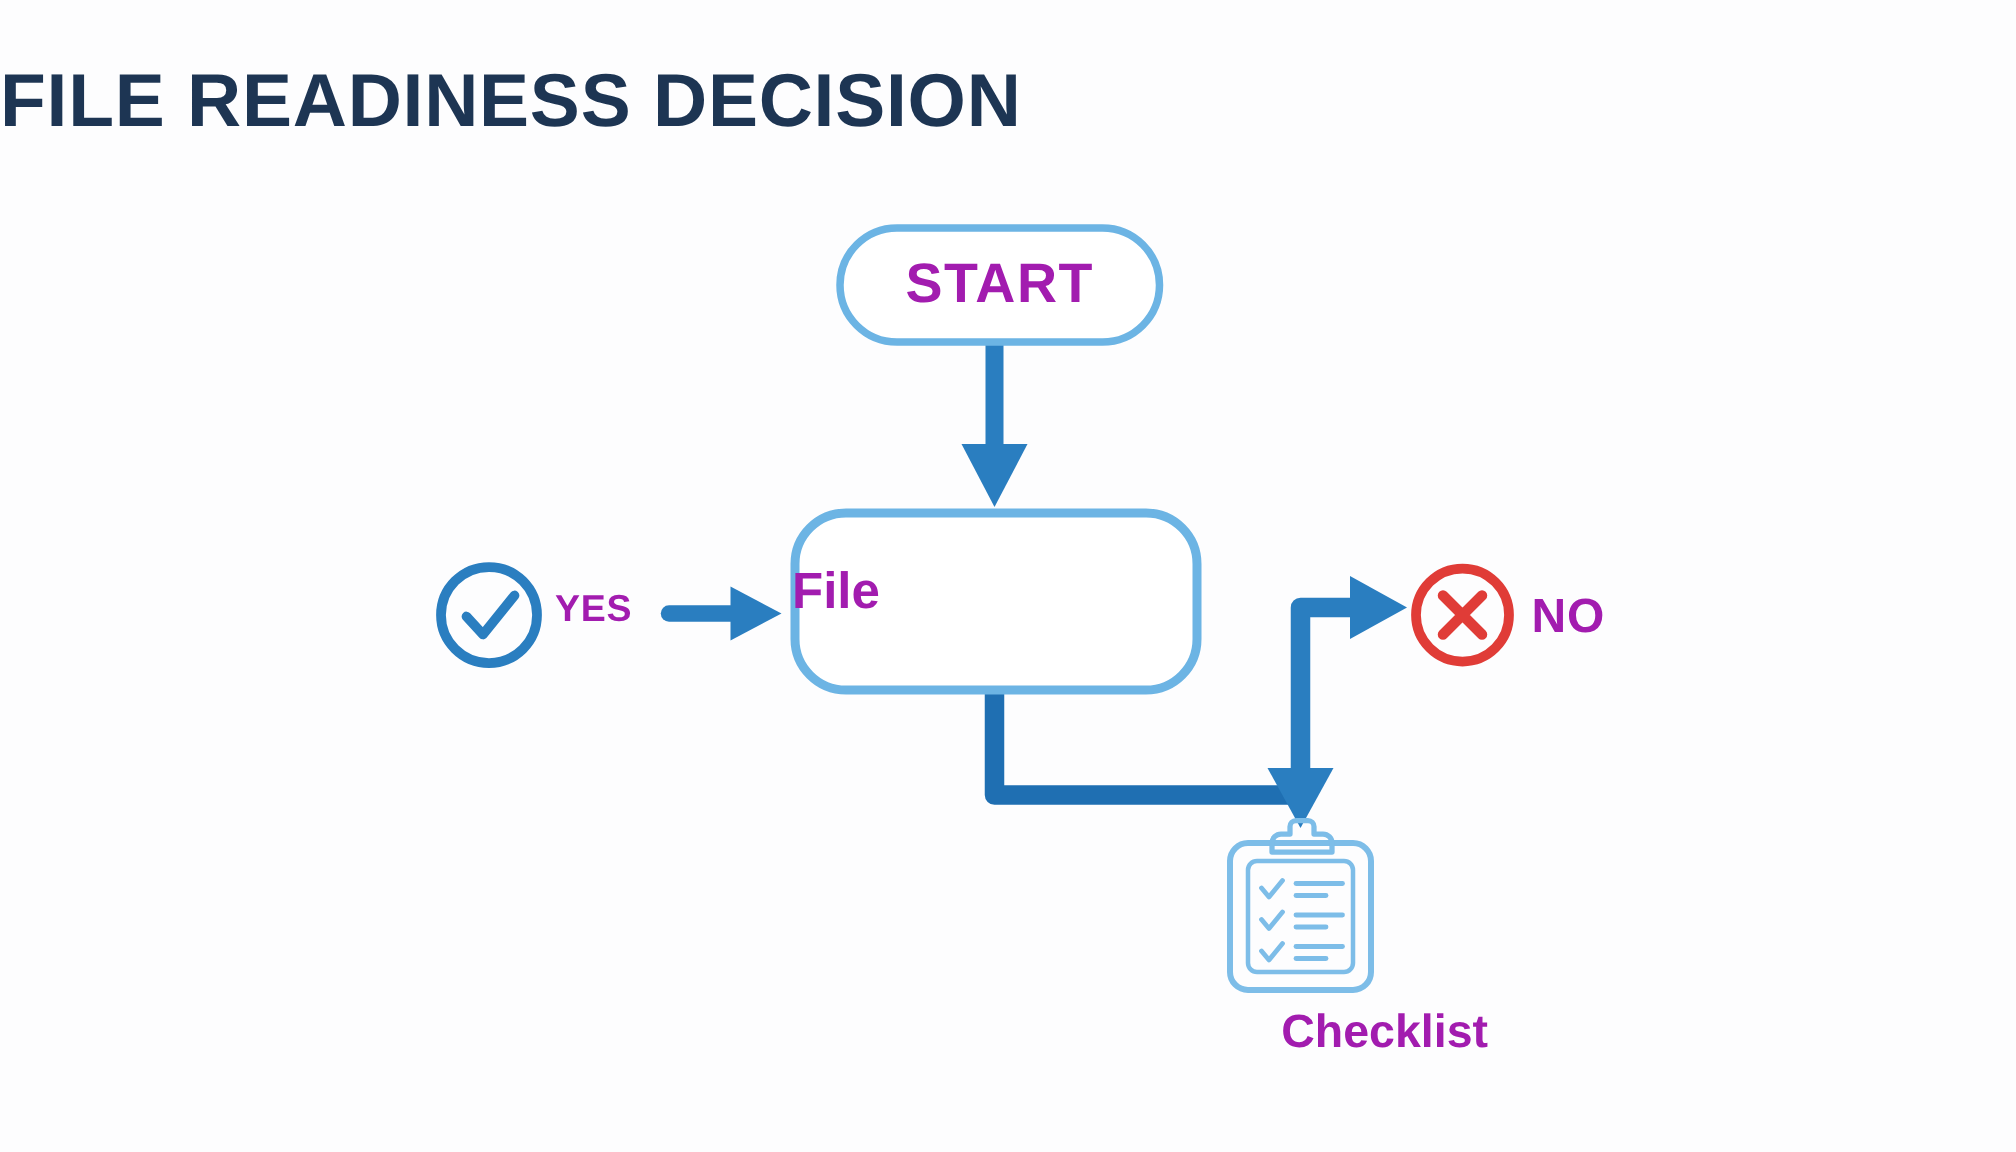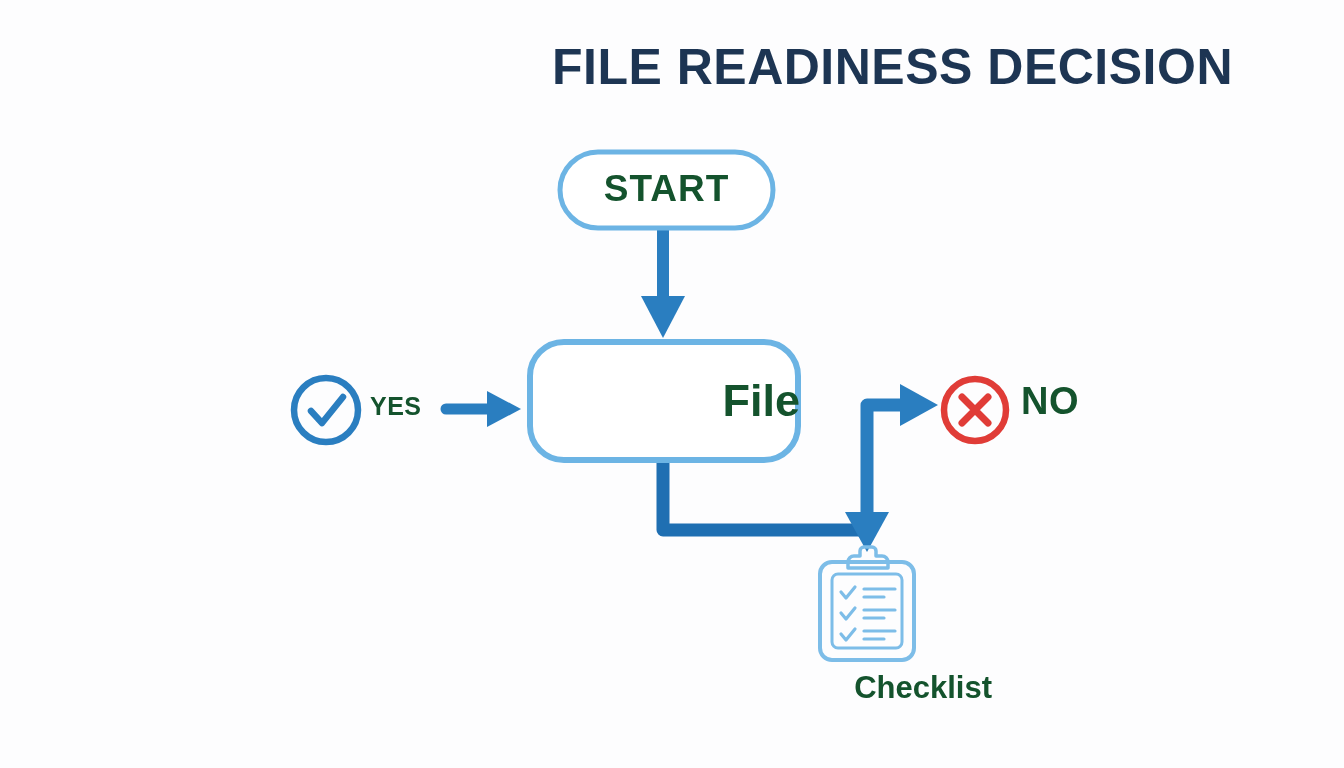--- a/index.html
+++ b/index.html
@@ -22,61 +22,61 @@
   #diagram-svg {
     position: absolute;
     left: 0;
     top: 0;
     width: 1344px;
     height: 768px;
   }
   .txt {
     position: absolute;
     white-space: nowrap;
-    color: #14532d;
+    color: #a21caf;
     font-family: "Liberation Sans", sans-serif;
   }
   #page-title {
     left: 0;
     top: 38px;
     width: 1233px;
-    text-align: right;
+    text-align: left;
     font-size: 50px;
     font-weight: bold;
     letter-spacing: 0.5px;
     color: #1d3553;
   }
   #start-label {
     left: 558px;
     top: 168px;
     width: 217px;
     text-align: center;
     font-size: 37px;
     font-weight: bold;
     letter-spacing: 1px;
   }
   #file-label {
     left: 528px;
     top: 375px;
     width: 272px;
-    text-align: right;
-    font-size: 45px;
+    text-align: left;
+    font-size: 34px;
     font-weight: bold;
   }
   #yes-label {
     left: 370px;
     top: 392px;
     font-size: 25px;
     font-weight: bold;
     letter-spacing: 0.5px;
   }
   #no-label {
     left: 1021px;
-    top: 380px;
-    font-size: 38px;
+    top: 392px;
+    font-size: 32px;
     font-weight: bold;
     letter-spacing: 0.5px;
   }
   #checklist-label {
     left: 742px;
     top: 670px;
     width: 250px;
     text-align: right;
     font-size: 31px;
     font-weight: bold;

